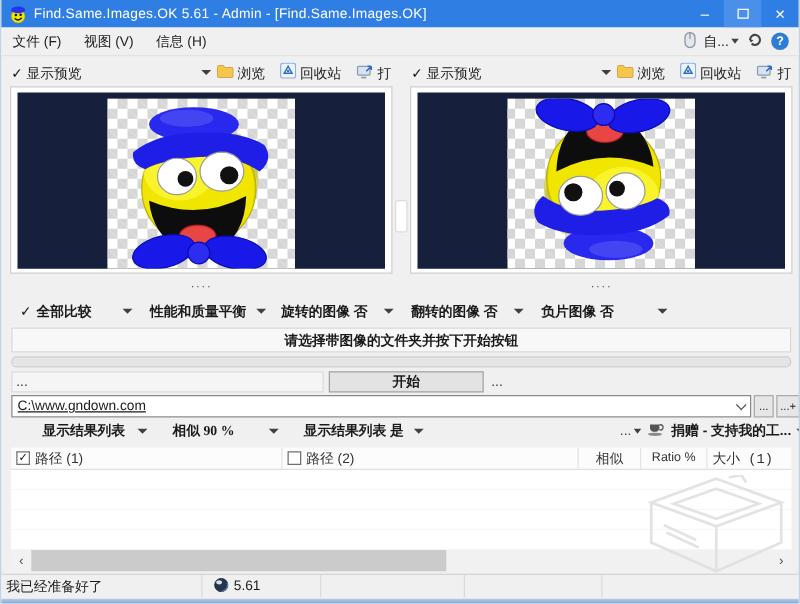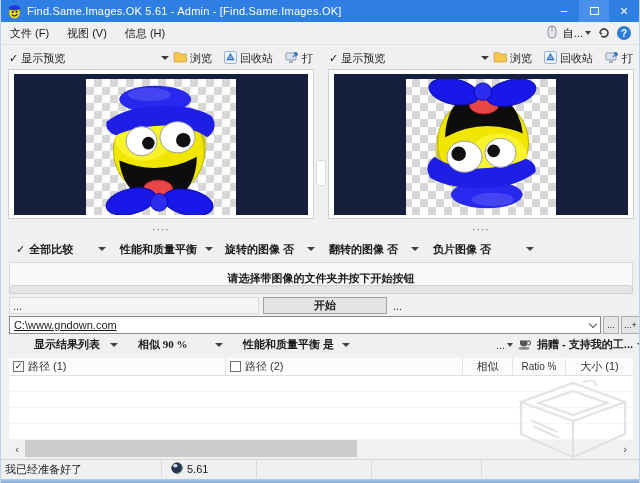--- a/index.html
+++ b/index.html
@@ -58,21 +58,21 @@
   .vsplit { position:absolute; left:315px; top:160px; width:10px; height:26px; background:#fff;
             border:1px solid #dcdcdc; border-radius:2px; }
 
   
   .optrow { position:absolute; left:8px; top:240px; width:624px; height:18px; display:flex; }
   .optcell { display:flex; align-items:center; gap:4px; padding:0 7px; font-weight:bold; }
   .optcell .lbl { white-space:nowrap; }
   .w1{width:104px;} .w2{width:105px;} .w3{width:104px;} .w4{width:104px;} .w5{width:115px;}
 
   
-  .msgbar { position:absolute; left:8px; top:262px; width:624px; height:32px; background:#f8f8f8;
+  .msgbar { position:absolute; left:8px; top:262px; width:624px; height:20px; background:#f8f8f8;
             border:1px solid #d8d8d8; display:flex; align-items:center; justify-content:center;
             font-weight:bold; }
   .progress { position:absolute; left:8px; top:285px; width:624px; height:9px; background:#e5e5e5;
               border:1px solid #d0d0d0; border-radius:4px; }
   .startfield { position:absolute; left:8px; top:297px; width:250px; height:17px; background:#f5f5f5;
                 border:1px solid #dadada; display:flex; align-items:center; padding-left:3px; color:#333; }
   .startbtn { position:absolute; left:262px; top:297px; width:124px; height:17px; background:#e3e3e3;
               border:1px solid #a3a3a3; display:flex; align-items:center; justify-content:center;
               font-weight:bold; }
   .rightdots { position:absolute; left:392px; top:297px; height:17px; display:flex; align-items:center; color:#333; }
@@ -90,21 +90,21 @@
   .rescell { display:flex; align-items:center; padding:0 7px 0 13px; font-weight:bold; gap:4px; }
   .rescell .lbl{ white-space:nowrap; } .rescell .sp{flex:1;}
   .rw1{width:104px;} .rw2{width:105px;font-family:Liberation Serif, serif;} .rw3{width:104px;}
   .res-right { margin-left:auto; display:flex; align-items:center; gap:5px; font-weight:bold; }
 
   
   .thead { position:absolute; left:8px; top:358px; width:624px; height:18px; background:#fcfcfc;
            border-bottom:1px solid #e0e0e0; display:flex; align-items:center; color:#333; }
   .th { height:100%; display:flex; align-items:center; border-right:1px solid #e4e4e4; padding:0 4px; gap:4px; }
   .th.c1{width:217px;} .th.c2{width:237px;} .th.c3{width:50px; justify-content:center;}
-  .th.c4{width:53px; justify-content:center; font-size:10px;} .th.c5{flex:1; justify-content:center; border-right:none;}
+  .th.c4{width:53px; justify-content:center; font-size:10px;} .th.c5{flex:1; border-right:none;font-family:Liberation Mono, monospace;}
   .cb { width:11px; height:11px; background:#fff; border:1px solid #707070; display:flex; align-items:center;
         justify-content:center; font-size:9px; line-height:9px; color:#111; }
   .tbody { position:absolute; left:8px; top:376px; width:624px; height:64px; background:#fff;
            background-image:repeating-linear-gradient(#ffffff 0 15px,#f6f6f6 15px 16px); }
   .watermark { position:absolute; left:516px; top:380px; z-index:3; pointer-events:none; opacity:.9; }
 
   
   .hscroll { position:absolute; left:8px; top:440px; width:624px; height:17px; background:#f1f1f1; display:flex; }
   .sbtn { width:16px; height:100%; display:flex; align-items:center; justify-content:center; color:#505050; font-size:11px; }
   .sbtn.rightend { margin-left:auto; }
@@ -349,21 +349,21 @@
       <span class="lbl">显示结果列表</span>
       <span class="sp"></span>
         <span class="tri"></span>
     </div>
     <div class="rescell rw2">
       <span class="lbl">相似 90 %</span>
       <span class="sp"></span>
         <span class="tri"></span>
     </div>
     <div class="rescell rw3">
-      <span class="lbl">性能和质量平衡 是</span>
+      <span class="lbl">显示结果列表 是</span>
       <span class="sp"></span>
         <span class="tri"></span>
     </div>
     <div class="res-right">
       <span style="display:flex;align-items:center;gap:2px;color:#444;font-weight:normal;">
         <span>...</span>
         <span class="tri sm"></span>
       </span>
       <span>
         <svg width="14" height="12" viewBox="0 0 14 12">

